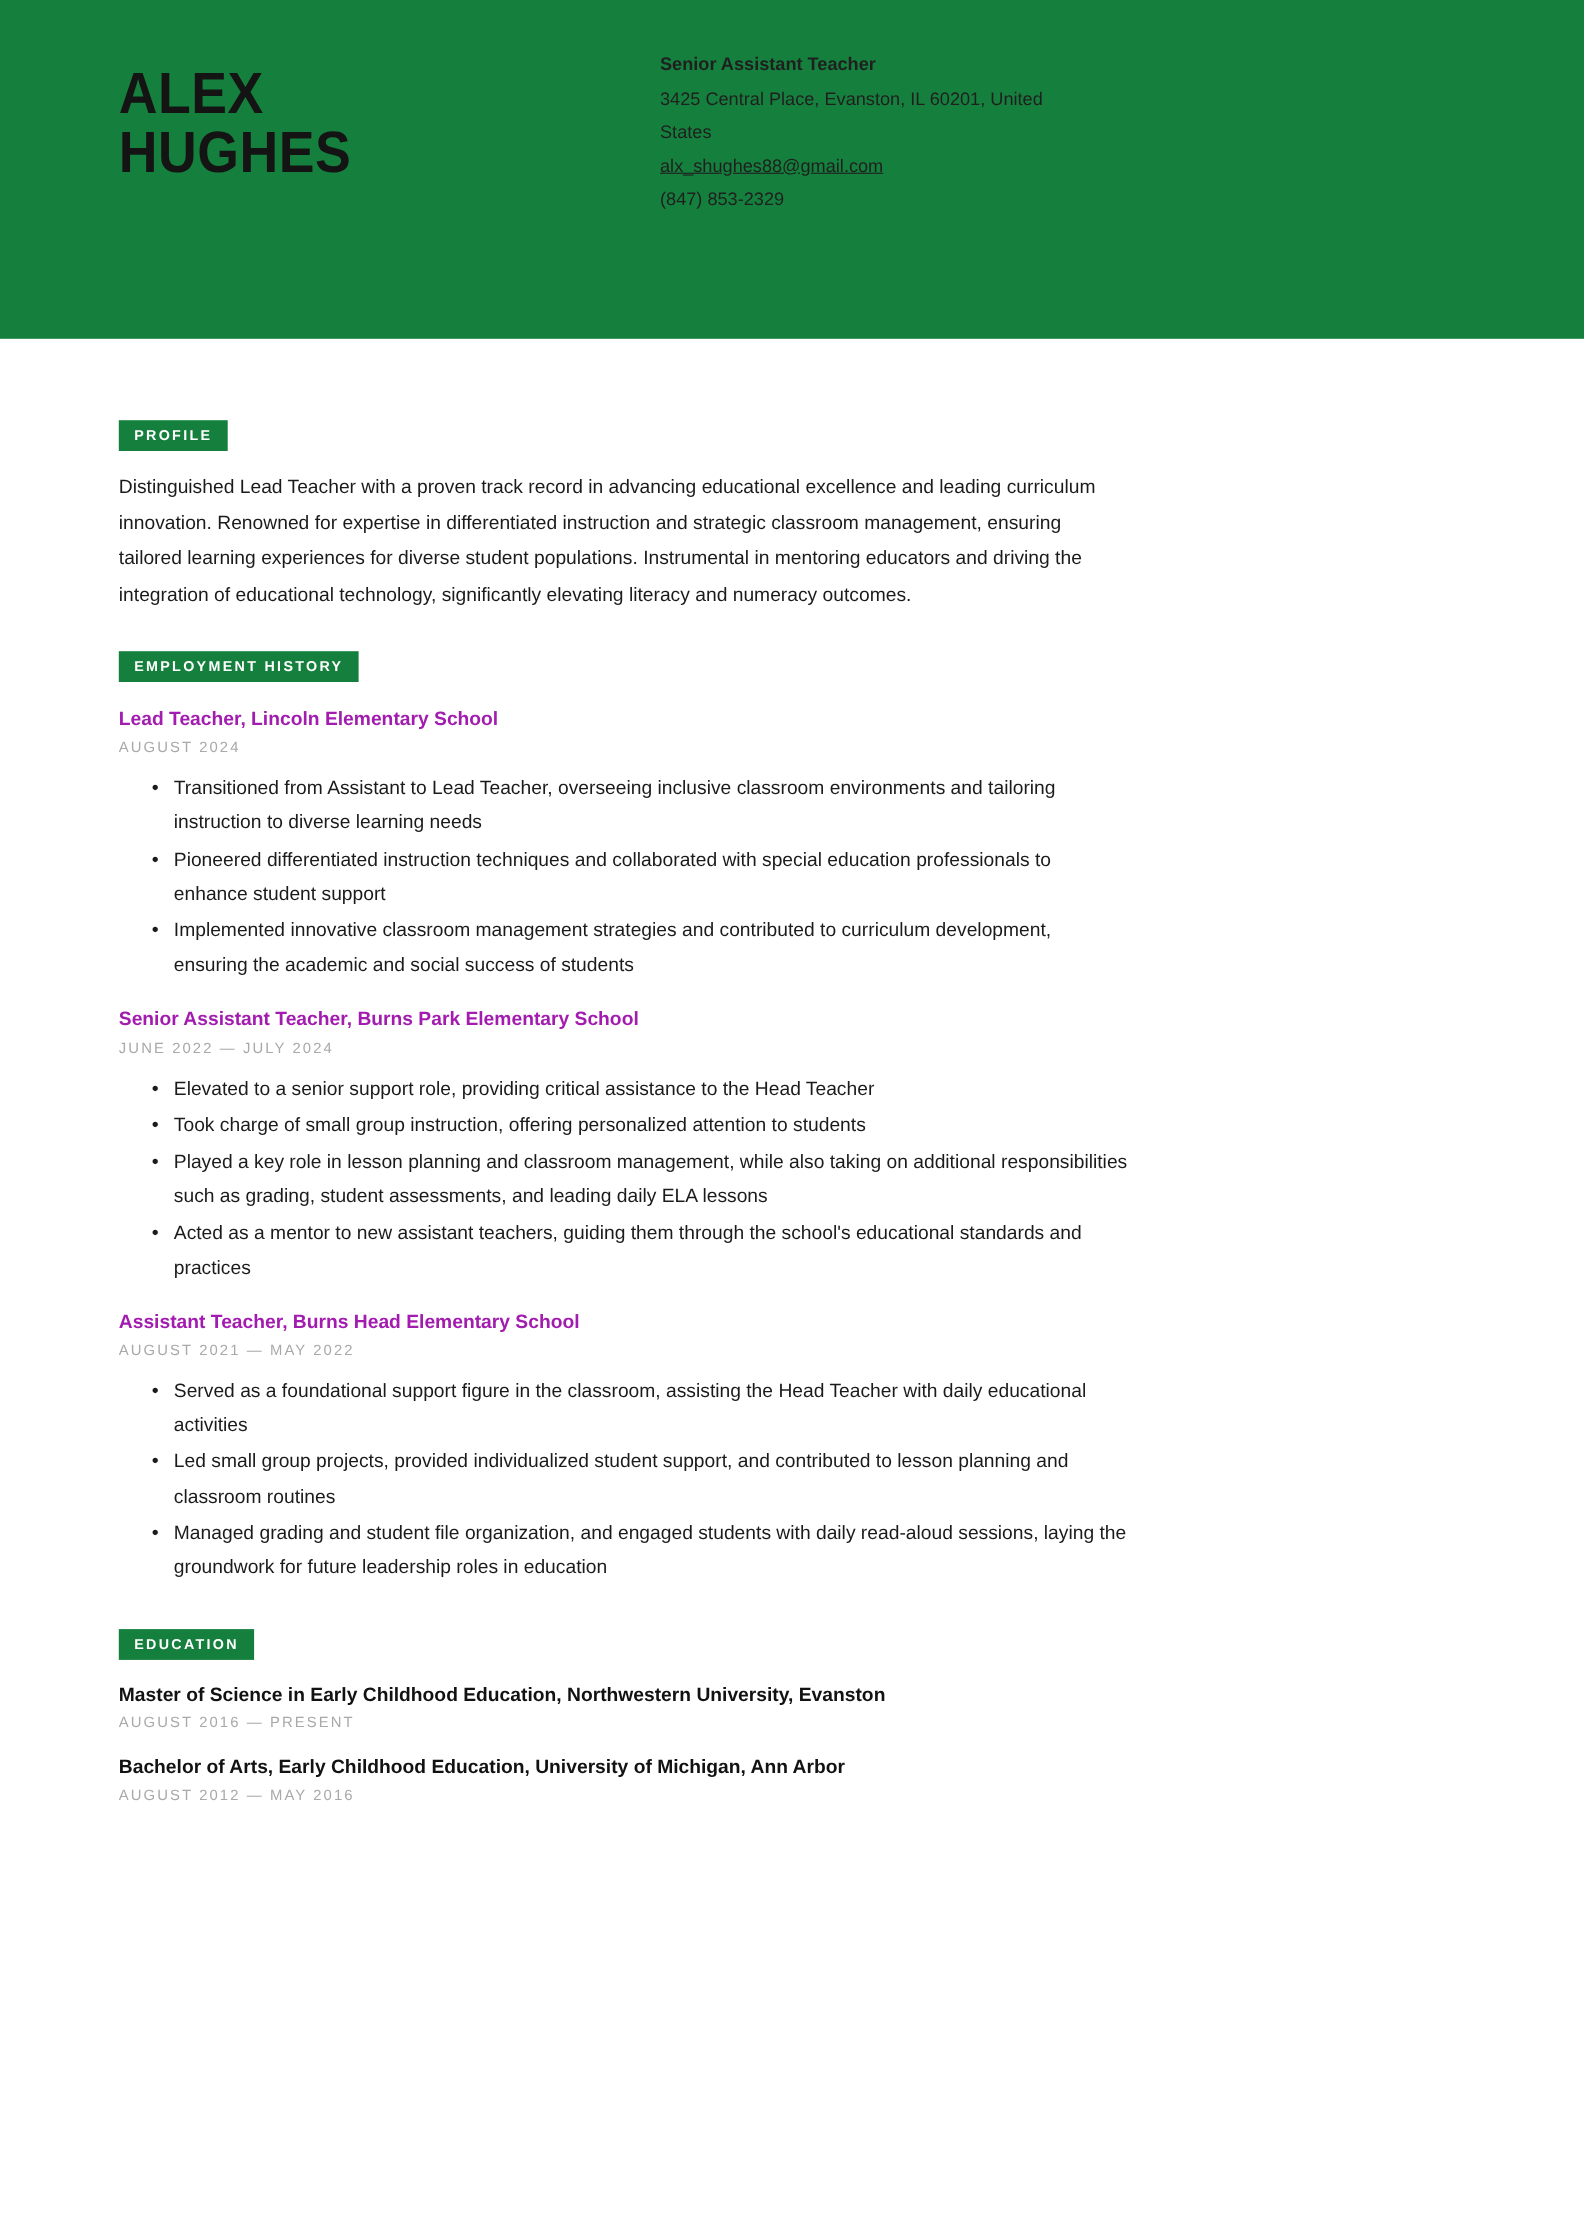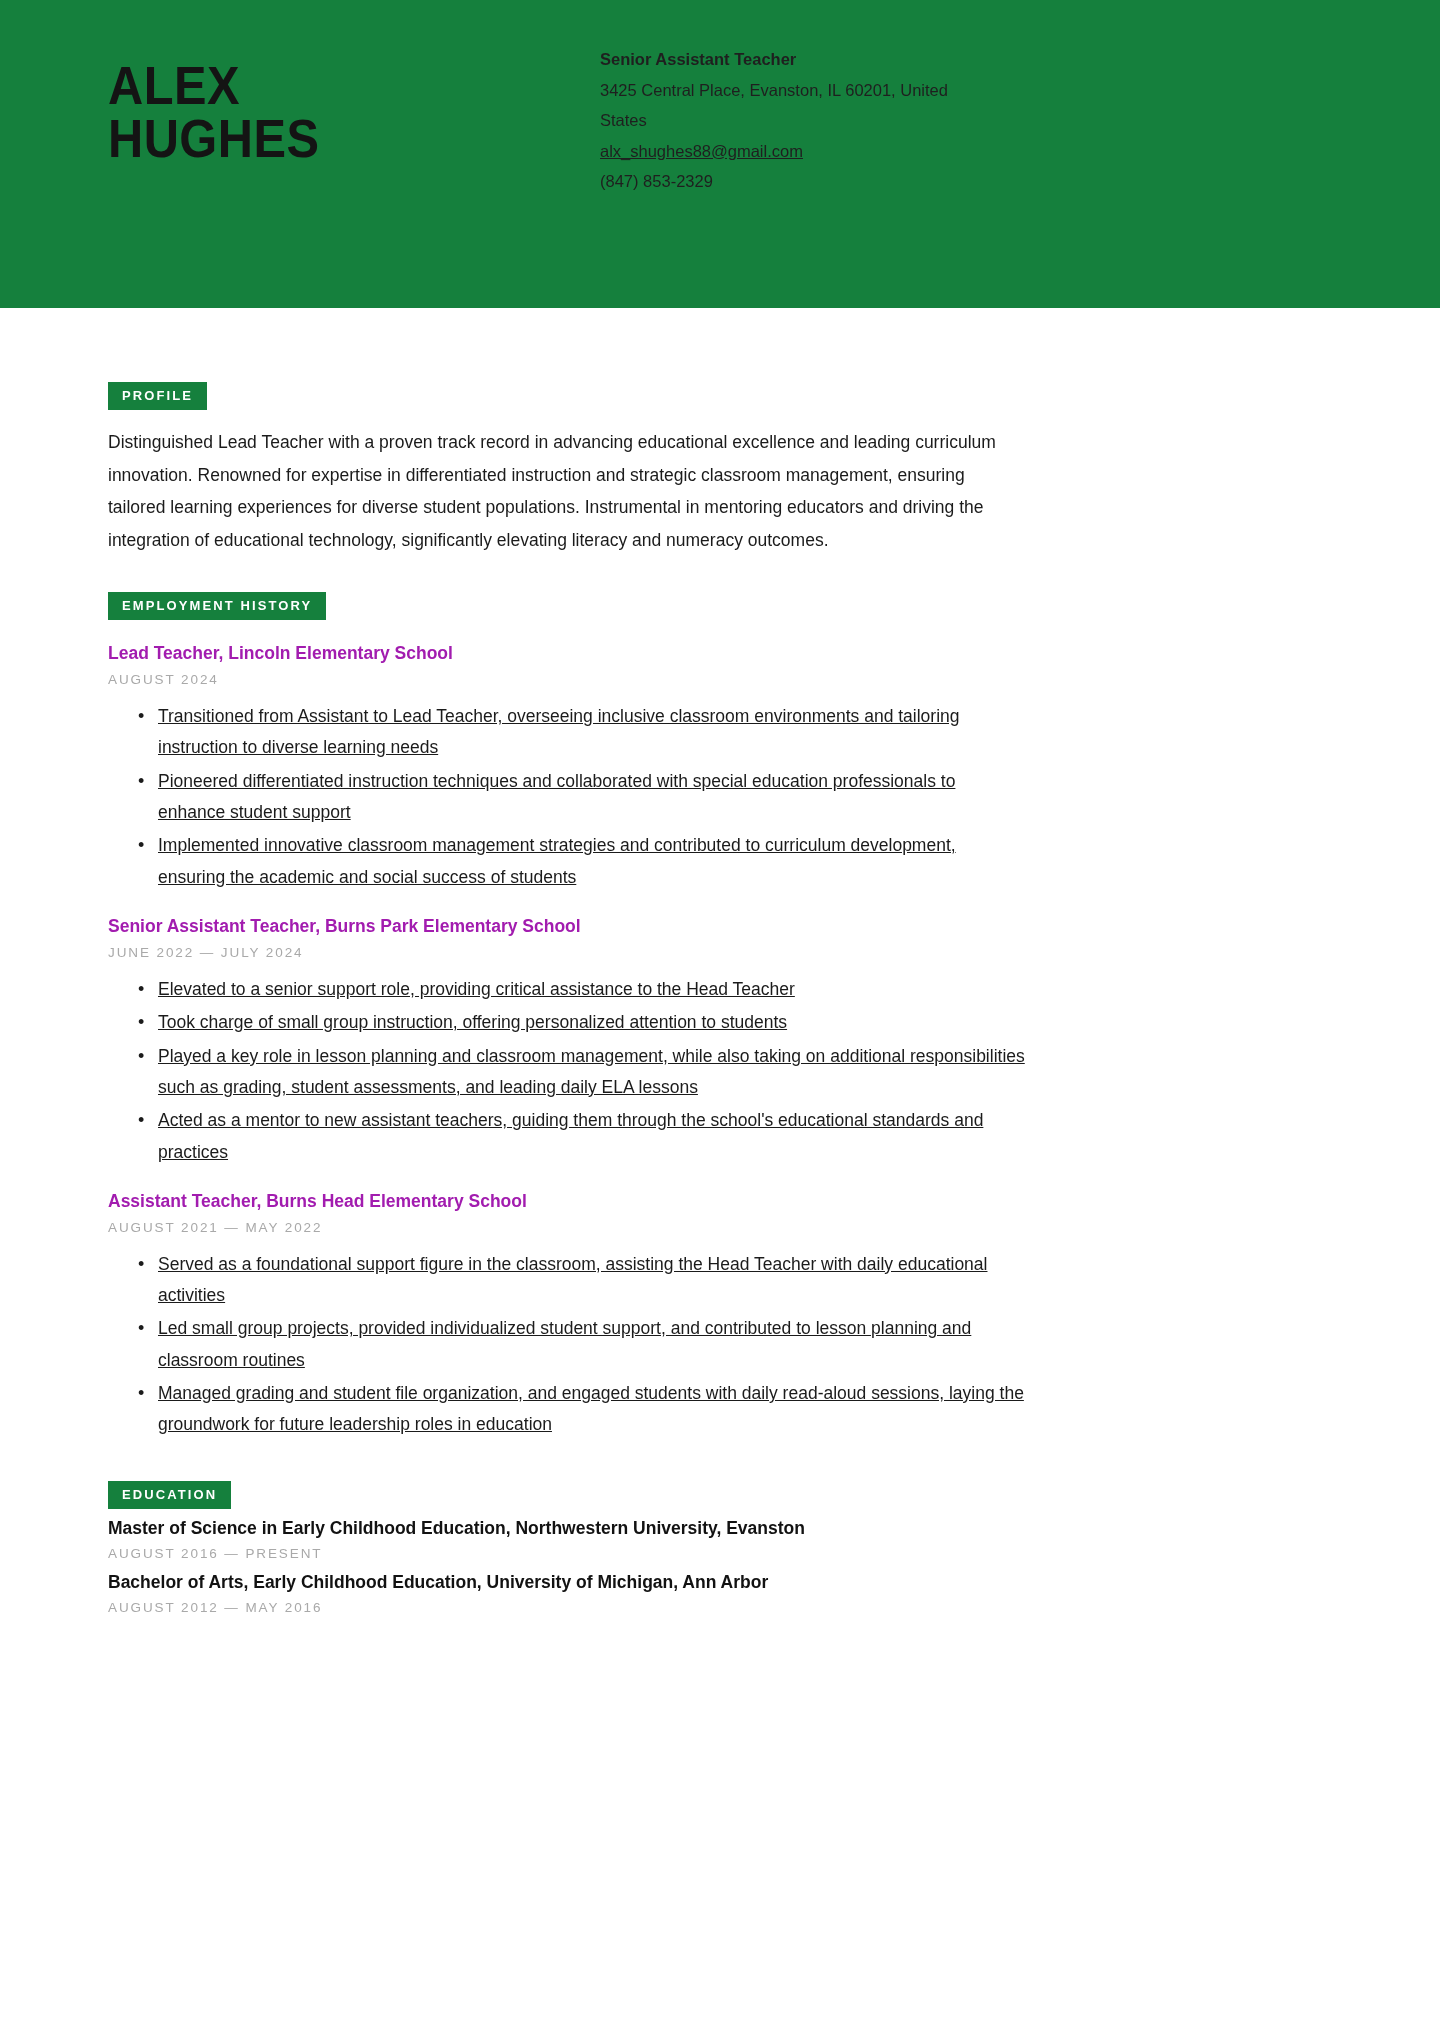--- a/index.html
+++ b/index.html
@@ -117,33 +117,32 @@
     list-style: none;
   }
   ul.bullets li {
     position: relative;
     font-size: 17.5px;
     line-height: 1.79;
     color: #1b1b1b;
     margin-bottom: 2px;
     padding-left: 12px;
     max-width: 880px;
-    text-decoration: underline;
   }
   ul.bullets li::before {
     content: "\2022";
     position: absolute;
     left: -8px;
     top: -1px;
     font-size: 18px;
     color: #1b1b1b;
   }
 
   .education-section { padding-top: 38px; }
-  .edu-entry { margin-top: 8px; }
+  .edu-entry { margin-top: 20px; }
   .edu-title {
     font-size: 17.5px;
     font-weight: 700;
     color: #121212;
     margin: 0;
     line-height: 1.3;
   }
   .edu-date {
     font-size: 13.5px;
     letter-spacing: 1.9px;

